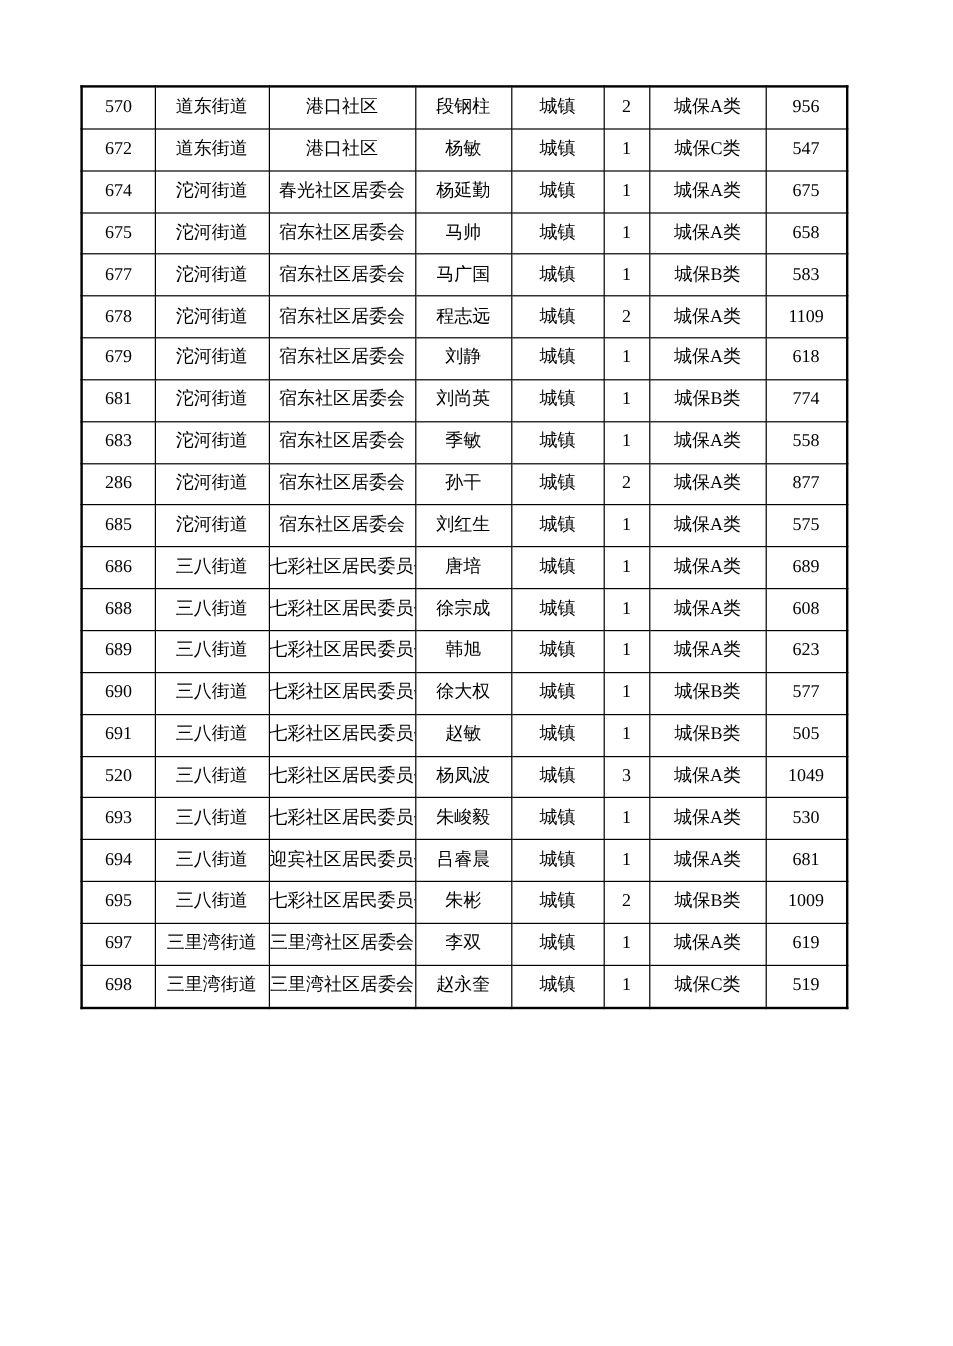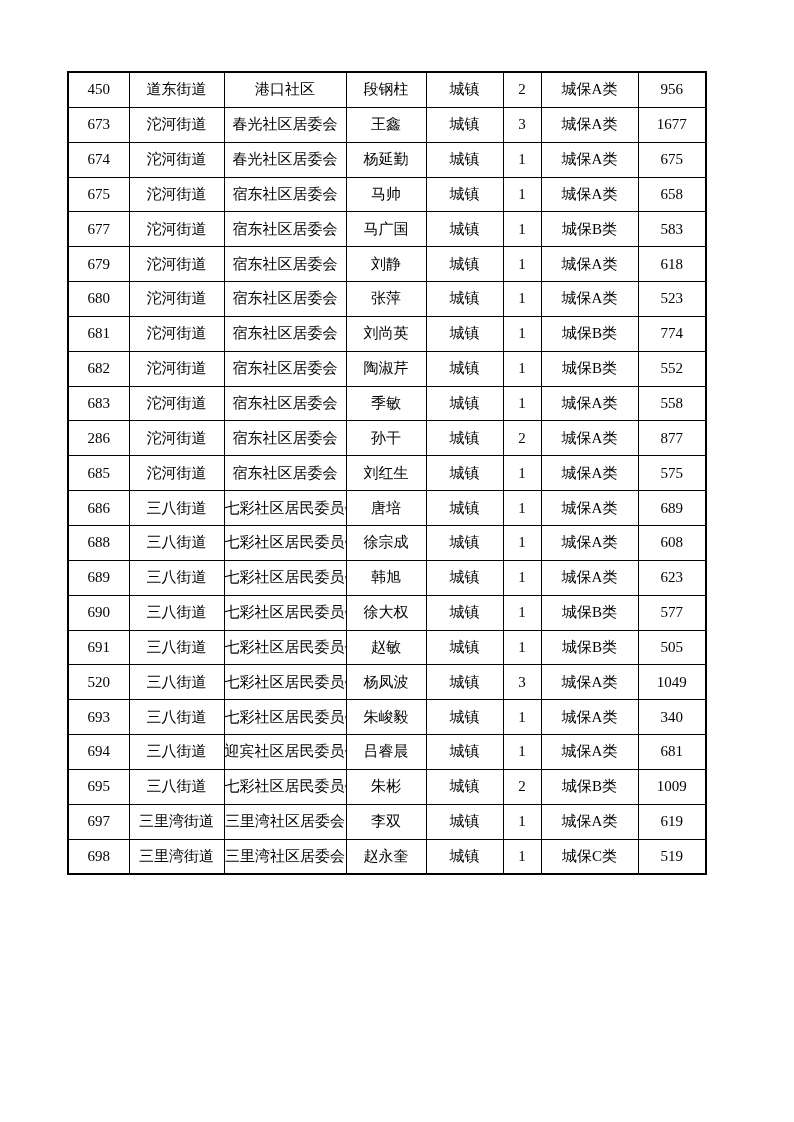--- a/index.html
+++ b/index.html
@@ -61,38 +61,38 @@
       <col class="c-street">
       <col class="c-community">
       <col class="c-name">
       <col class="c-restype">
       <col class="c-count">
       <col class="c-category">
       <col class="c-amount">
     </colgroup>
     <tbody>
         <tr>
-          <td>450</td>
+          <td>570</td>
           <td>道东街道</td>
           <td>港口社区</td>
           <td>段钢柱</td>
           <td>城镇</td>
           <td>2</td>
           <td>城保A类</td>
           <td>956</td>
         </tr>
         <tr>
-          <td>673</td>
-          <td>沱河街道</td>
-          <td>春光社区居委会</td>
-          <td>王鑫</td>
-          <td>城镇</td>
-          <td>3</td>
-          <td>城保A类</td>
-          <td>1677</td>
+          <td>672</td>
+          <td>道东街道</td>
+          <td>港口社区</td>
+          <td>杨敏</td>
+          <td>城镇</td>
+          <td>1</td>
+          <td>城保C类</td>
+          <td>547</td>
         </tr>
         <tr>
           <td>674</td>
           <td>沱河街道</td>
           <td>春光社区居委会</td>
           <td>杨延勤</td>
           <td>城镇</td>
           <td>1</td>
           <td>城保A类</td>
           <td>675</td>
@@ -111,60 +111,50 @@
           <td>677</td>
           <td>沱河街道</td>
           <td>宿东社区居委会</td>
           <td>马广国</td>
           <td>城镇</td>
           <td>1</td>
           <td>城保B类</td>
           <td>583</td>
         </tr>
         <tr>
+          <td>678</td>
+          <td>沱河街道</td>
+          <td>宿东社区居委会</td>
+          <td>程志远</td>
+          <td>城镇</td>
+          <td>2</td>
+          <td>城保A类</td>
+          <td>1109</td>
+        </tr>
+        <tr>
           <td>679</td>
           <td>沱河街道</td>
           <td>宿东社区居委会</td>
           <td>刘静</td>
           <td>城镇</td>
           <td>1</td>
           <td>城保A类</td>
           <td>618</td>
         </tr>
         <tr>
-          <td>680</td>
-          <td>沱河街道</td>
-          <td>宿东社区居委会</td>
-          <td>张萍</td>
-          <td>城镇</td>
-          <td>1</td>
-          <td>城保A类</td>
-          <td>523</td>
-        </tr>
-        <tr>
           <td>681</td>
           <td>沱河街道</td>
           <td>宿东社区居委会</td>
           <td>刘尚英</td>
           <td>城镇</td>
           <td>1</td>
           <td>城保B类</td>
           <td>774</td>
         </tr>
         <tr>
-          <td>682</td>
-          <td>沱河街道</td>
-          <td>宿东社区居委会</td>
-          <td>陶淑芹</td>
-          <td>城镇</td>
-          <td>1</td>
-          <td>城保B类</td>
-          <td>552</td>
-        </tr>
-        <tr>
           <td>683</td>
           <td>沱河街道</td>
           <td>宿东社区居委会</td>
           <td>季敏</td>
           <td>城镇</td>
           <td>1</td>
           <td>城保A类</td>
           <td>558</td>
         </tr>
         <tr>
@@ -248,21 +238,21 @@
           <td>1049</td>
         </tr>
         <tr>
           <td>693</td>
           <td>三八街道</td>
           <td>七彩社区居民委员会</td>
           <td>朱峻毅</td>
           <td>城镇</td>
           <td>1</td>
           <td>城保A类</td>
-          <td>340</td>
+          <td>530</td>
         </tr>
         <tr>
           <td>694</td>
           <td>三八街道</td>
           <td>迎宾社区居民委员会</td>
           <td>吕睿晨</td>
           <td>城镇</td>
           <td>1</td>
           <td>城保A类</td>
           <td>681</td>

